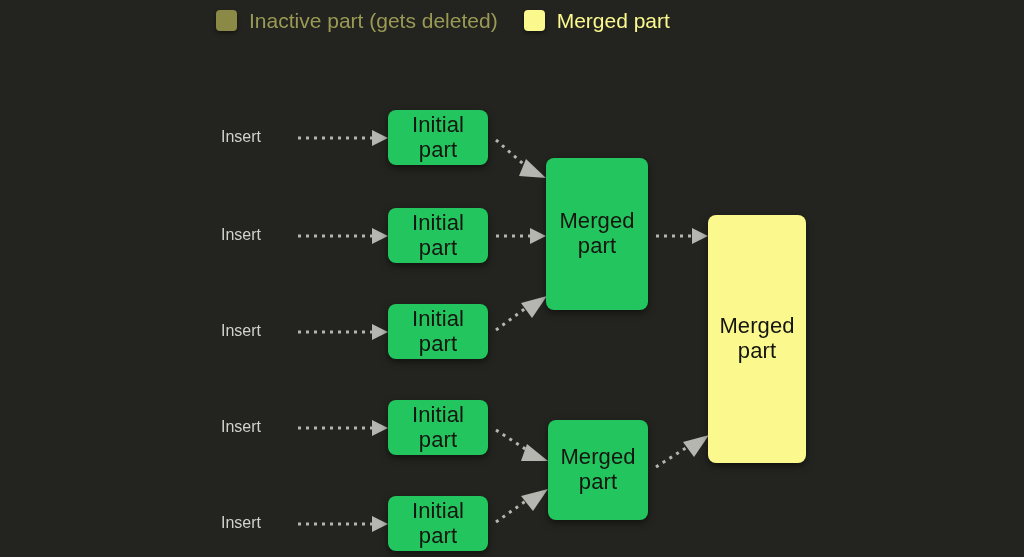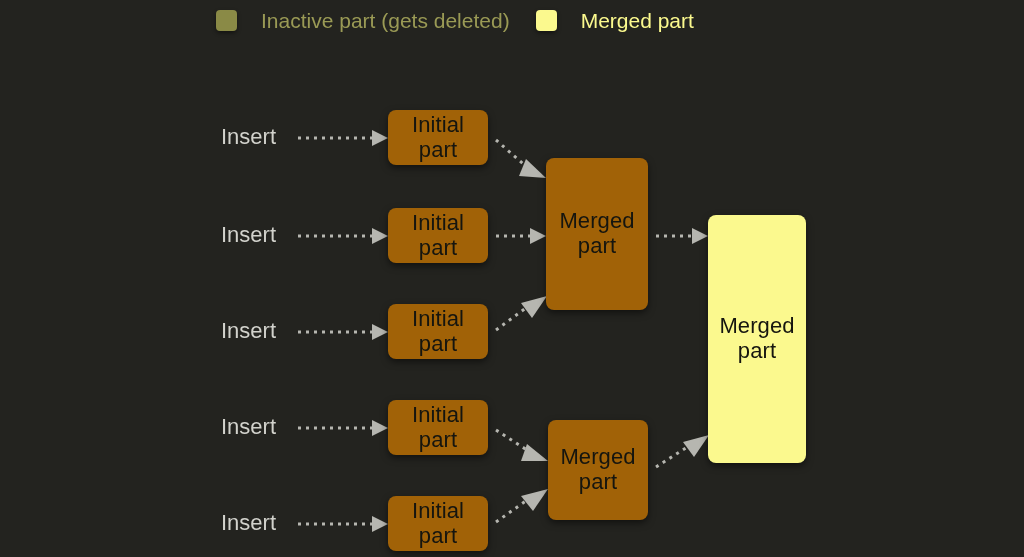--- a/index.html
+++ b/index.html
@@ -27,21 +27,21 @@
     position: absolute;
     top: 10px;
     left: 216px;
     display: flex;
     align-items: center;
     gap: 26px;
   }
   .legend-item {
     display: flex;
     align-items: center;
-    gap: 24px;
+    gap: 12px;
   }
   .legend-swatch {
     width: 21px;
     height: 21px;
     border-radius: 4px;
     box-shadow: 0 2px 4px rgba(0,0,0,0.45);
   }
   .legend-swatch.inactive { background: #8a8a46; }
   .legend-swatch.active   { background: #fbf98e; }
   .legend-label {
@@ -78,27 +78,27 @@
     align-items: center;
     justify-content: center;
     text-align: center;
     color: #15150f;
     border-radius: 8px;
     box-shadow: 0 3px 7px rgba(0,0,0,0.5);
     font-size: 22px;
     line-height: 1.12;
     letter-spacing: 0.1px;
   }
-  .node.inactive { background: #a16207; }
+  .node.inactive { background: #22c55e; }
   .node.active   { background: #fbf98e; }
 
   .ins-label {
     position: absolute;
     color: #d2d2cc;
-    font-size: 22px;
+    font-size: 16px;
     line-height: 22px;
     white-space: nowrap;
   }
 </style>
 </head>
 <body>
 
 <div id="canvas">
 
   <div class="legend">

